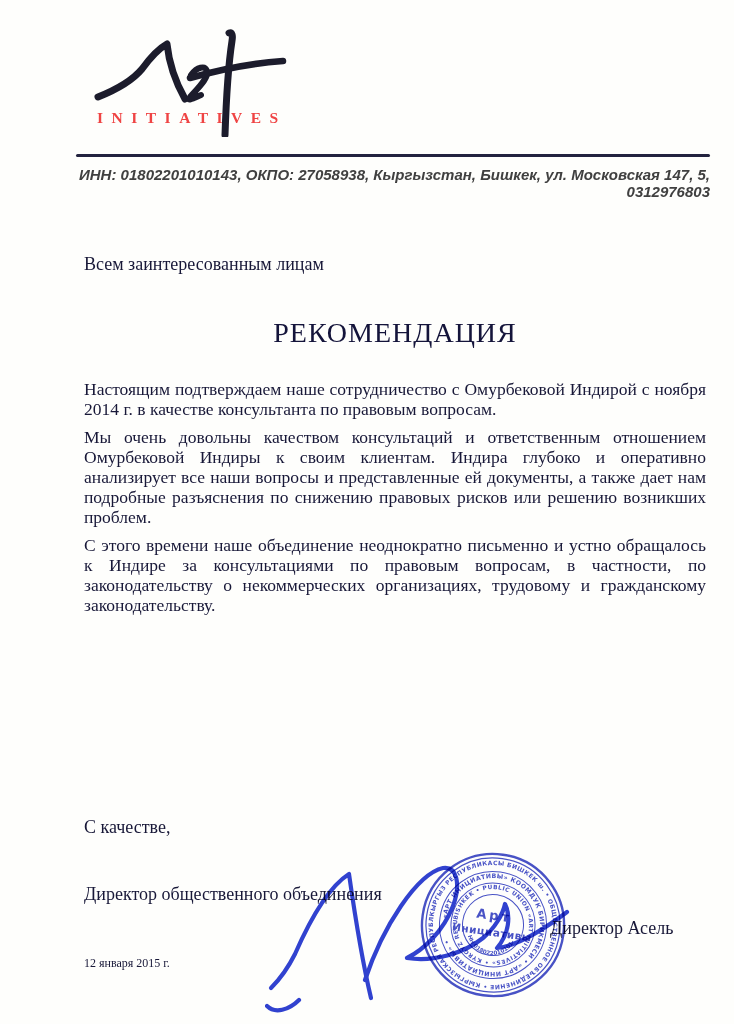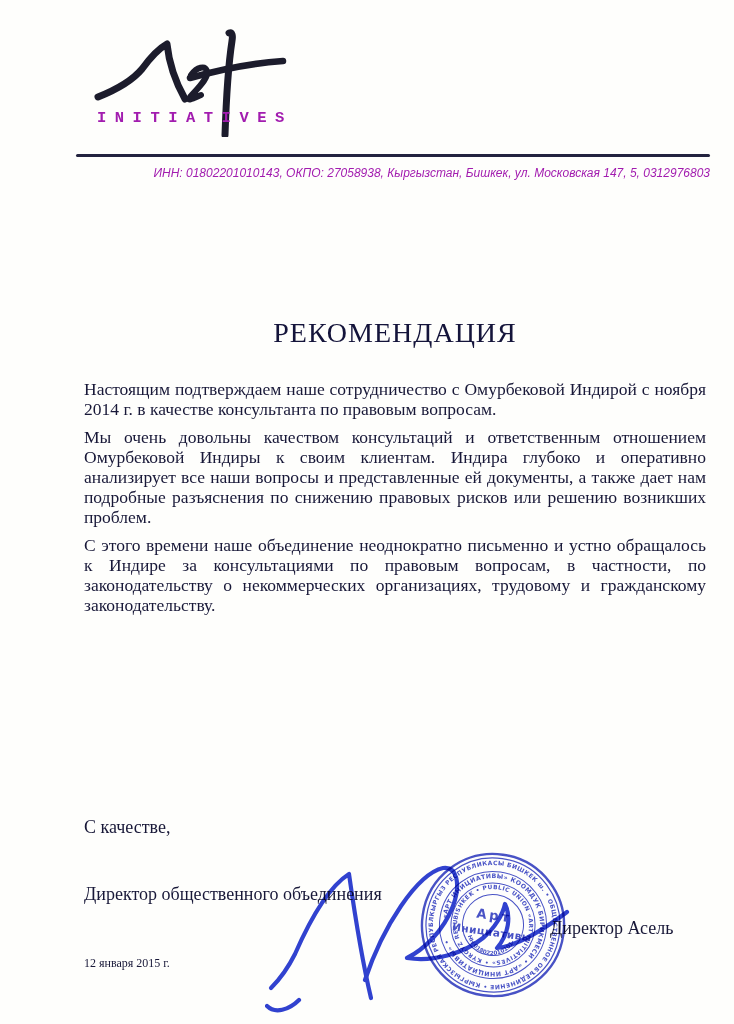--- a/index.html
+++ b/index.html
@@ -9,34 +9,34 @@
     margin:0 auto;
     background:#fefefc;
     overflow:hidden;
     font-family:"Liberation Serif", serif;
     color:#181838;
   }
   
   .logo-script{position:absolute;left:90px;top:25px;width:200px;height:112px;}
   .logo-wordmark{
     position:absolute;left:97px;top:109px;width:220px;
-    font-family:Liberation Mono, monospace;
+    font-family:Liberation Serif, serif;
     font-weight:bold;font-size:15.5px;letter-spacing:8.5px;
-    color:#a21caf;
+    color:#ef4444;
   }
   .rule{
     position:absolute;left:76px;top:154px;width:634px;height:3px;
     background:#23233f;border-radius:2px;
   }
   .letterhead-info{
     position:absolute;left:76px;top:166px;width:634px;
     text-align:right;
     font-family:"Liberation Sans", sans-serif;
-    font-style:italic;font-weight:normal;font-size:12px;
-    color:#a21caf;
+    font-style:italic;font-weight:bold;font-size:15px;
+    color:#404040;
   }
   
   .salutation{position:absolute;left:84px;top:254px;font-size:18px;}
   .doc-title{
     position:absolute;left:84px;top:317px;width:622px;
     text-align:center;font-size:28px;letter-spacing:1px;color:#14143a;
   }
   .body-text{position:absolute;left:84px;top:379px;width:622px;}
   .body-text p{
     margin:0 0 8px 0;
@@ -77,20 +77,21 @@
 
       <path d="M100,53 C132,44 164,38 193,36" stroke-width="6.5"></path>
     </g>
   </svg>
   <div class="logo-wordmark">INITIATIVES</div>
 
   <div class="rule"></div>
 
   <div class="letterhead-info">ИНН: 01802201010143, ОКПО: 27058938, Кыргызстан, Бишкек, ул. Московская 147, 5, 0312976803</div>
 
+  <div class="salutation">Всем заинтересованным лицам</div>
 
   <div class="doc-title">РЕКОМЕНДАЦИЯ</div>
 
   <div class="body-text">
     <p>Настоящим подтверждаем наше сотрудничество с Омурбековой Индирой с ноября 2014 г. в качестве консультанта по правовым вопросам.</p>
     <p>Мы очень довольны качеством консультаций и ответственным отношением Омурбековой Индиры к своим клиентам. Индира глубоко и оперативно анализирует все наши вопросы и представленные ей документы, а также дает нам подробные разъяснения по снижению правовых рисков или решению возникших проблем.</p>
     <p>С этого времени наше объединение неоднократно письменно и устно обращалось к Индире за консультациями по правовым вопросам, в частности, по законодательству о некоммерческих организациях, трудовому и гражданскому законодательству.</p>
   </div>
 
   <div class="closing">С качестве,</div>

